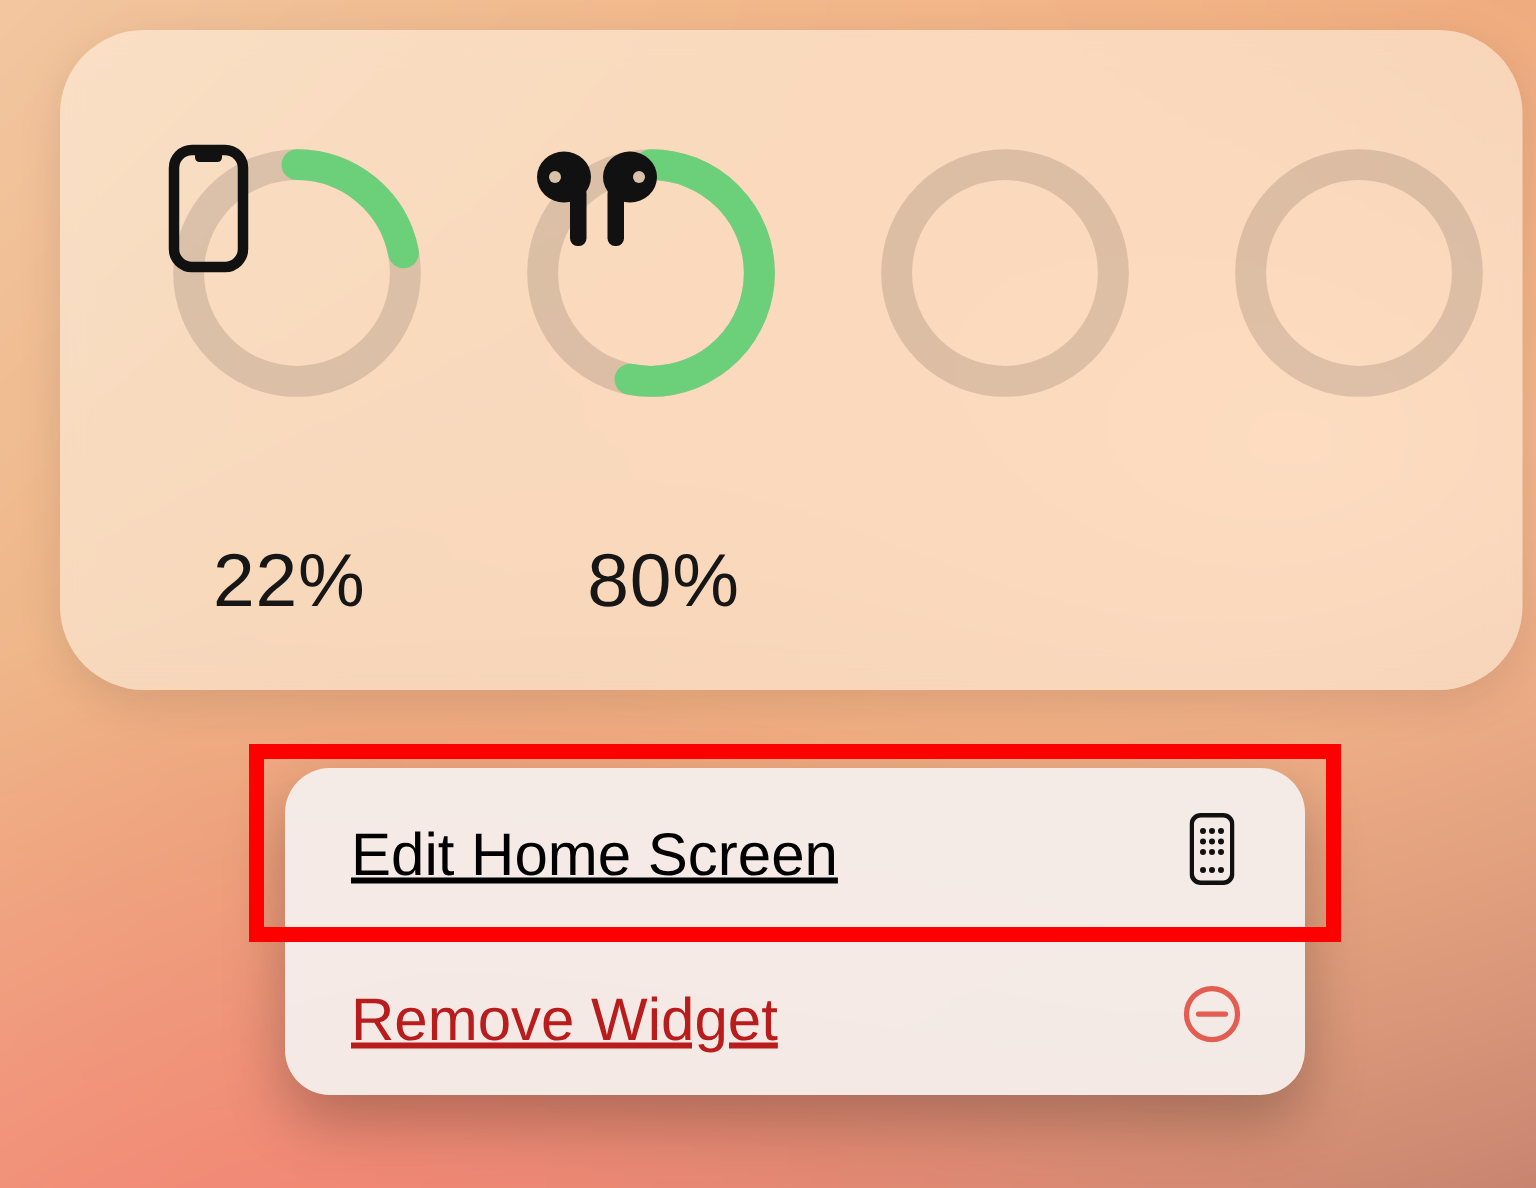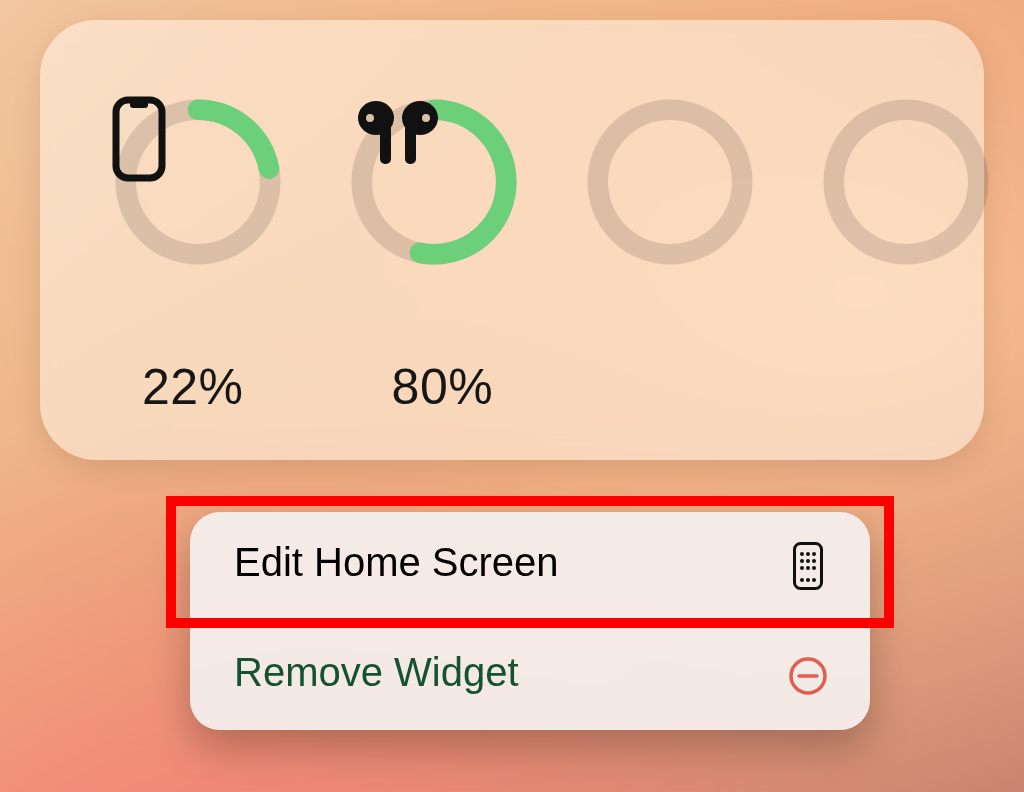--- a/index.html
+++ b/index.html
@@ -31,20 +31,21 @@
   .widget {
     position: absolute;
     left: 40px;
     top: 20px;
     width: 944px;
     height: 440px;
     border-radius: 56px;
     background: rgba(255, 245, 232, 0.55);
     box-shadow: 0 8px 30px rgba(0,0,0,0.10);
     backdrop-filter: blur(10px);
+    padding-left: 31px;
   }
   .rings {
     position: absolute;
     left: 72px;
     top: 76px;
     display: flex;
     gap: 64px;
   }
   .ring {
     width: 172px;
@@ -80,33 +81,34 @@
     left: 190px;
     top: 512px;
     width: 680px;
     border-radius: 30px;
     background: rgba(245, 240, 238, 0.93);
     box-shadow: 0 18px 40px rgba(0,0,0,0.25);
     overflow: hidden;
   }
   .menu-item {
     display: flex;
-    align-items: flex-start;
+    align-items: flex-end;
     justify-content: space-between;
     padding: 28px 40px 28px 44px;
     font-size: 40px;
     line-height: 1.1;
     cursor: pointer;
+    text-decoration: underline;
   }
   .menu-divider {
     height: 2px;
     background: rgba(0,0,0,0.10);
   }
   .menu-item.destructive {
-    color: #14532d;
+    color: #b91c1c;
     gap: 28px;
   }
   .menu-item .icon-slot {
     display: flex;
     align-items: center;
     justify-content: center;
     width: 44px;
     height: 52px;
   }
 

